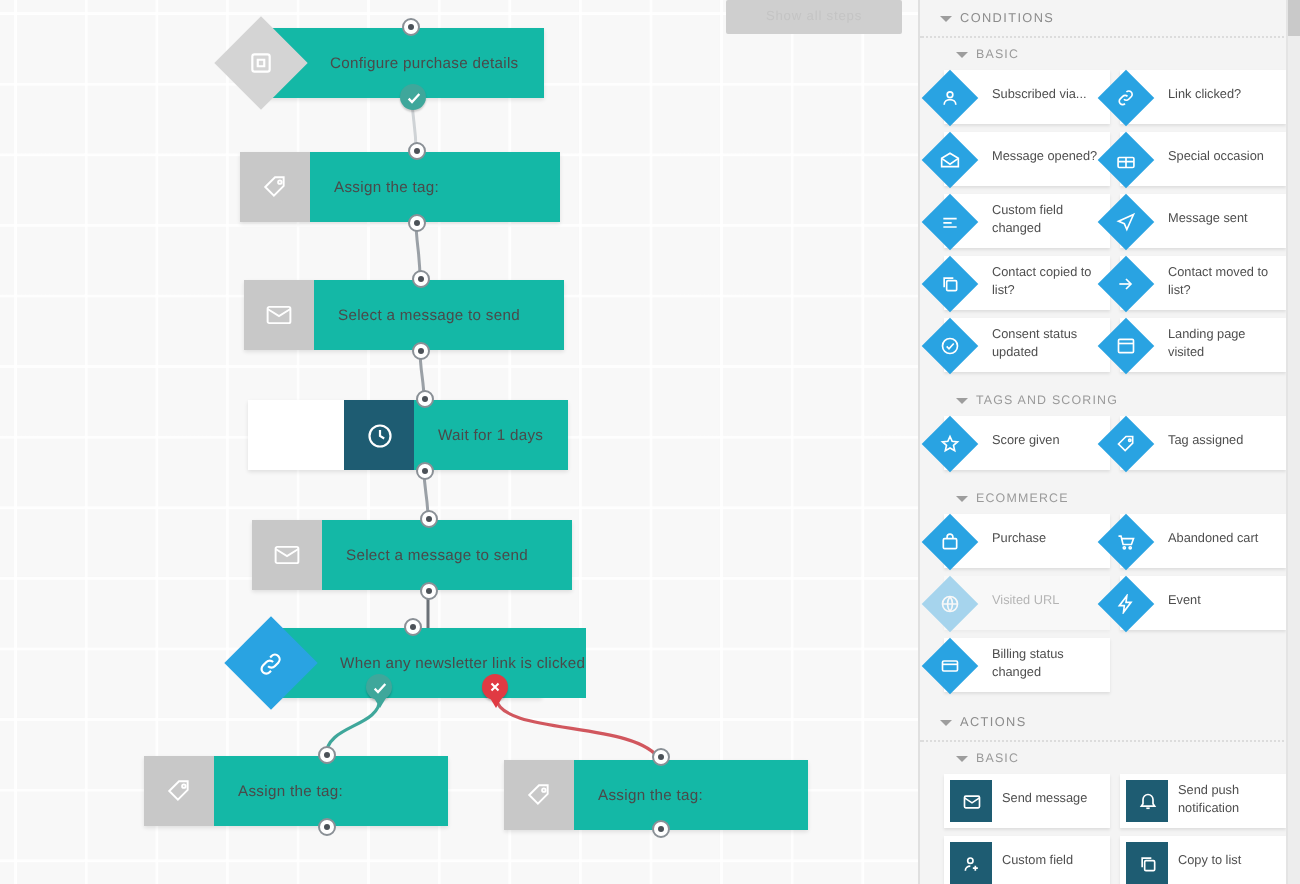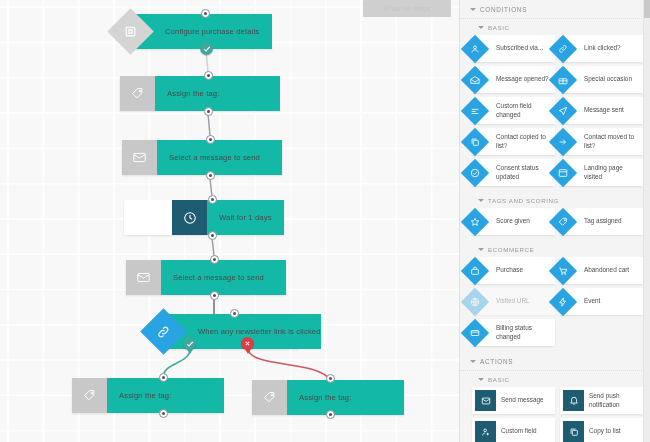--- a/index.html
+++ b/index.html
@@ -321,21 +321,21 @@
         <svg width="13" height="11" viewBox="0 0 24 18" fill="none" stroke="#ffffff" stroke-width="1.8">
           <rect x="1.5" y="1.5" width="21" height="15" rx="1.5"></rect>
             <path d="M1.5 3.5L12 10 22.5 3.5"></path>
         </svg>
       </div>
       <div class="node-body">Select a message to send</div>
       <div class="port" style="left:84px; top:-5px;"></div>
       <div class="port" style="left:84px; top:31px;"></div>
     </div>
 
-    <div class="node with-diamond" style="left:164px; top:314px; width:135px;">
+    <div class="node with-diamond" style="left:136px; top:314px; width:135px;">
       <div class="diamond blue">
         <svg width="14" height="14" viewBox="0 0 24 24" fill="none" stroke="#ffffff" stroke-width="1.9">
           <path d="M9.5 13.5a4 4 0 005.7 0l3-3a4 4 0 10-5.7-5.7l-1.2 1.2"></path>
           <path d="M13.8 10a4 4 0 00-5.7 0l-3 3a4 4 0 105.7 5.7l1.2-1.2"></path>
         </svg>
       </div>
       <div class="node-body">When any newsletter link is clicked</div>
       <div class="port" style="left:66px; top:-5px;"></div>
     </div>
     <div class="badge yes tail" style="left:183px; top:337px;">

